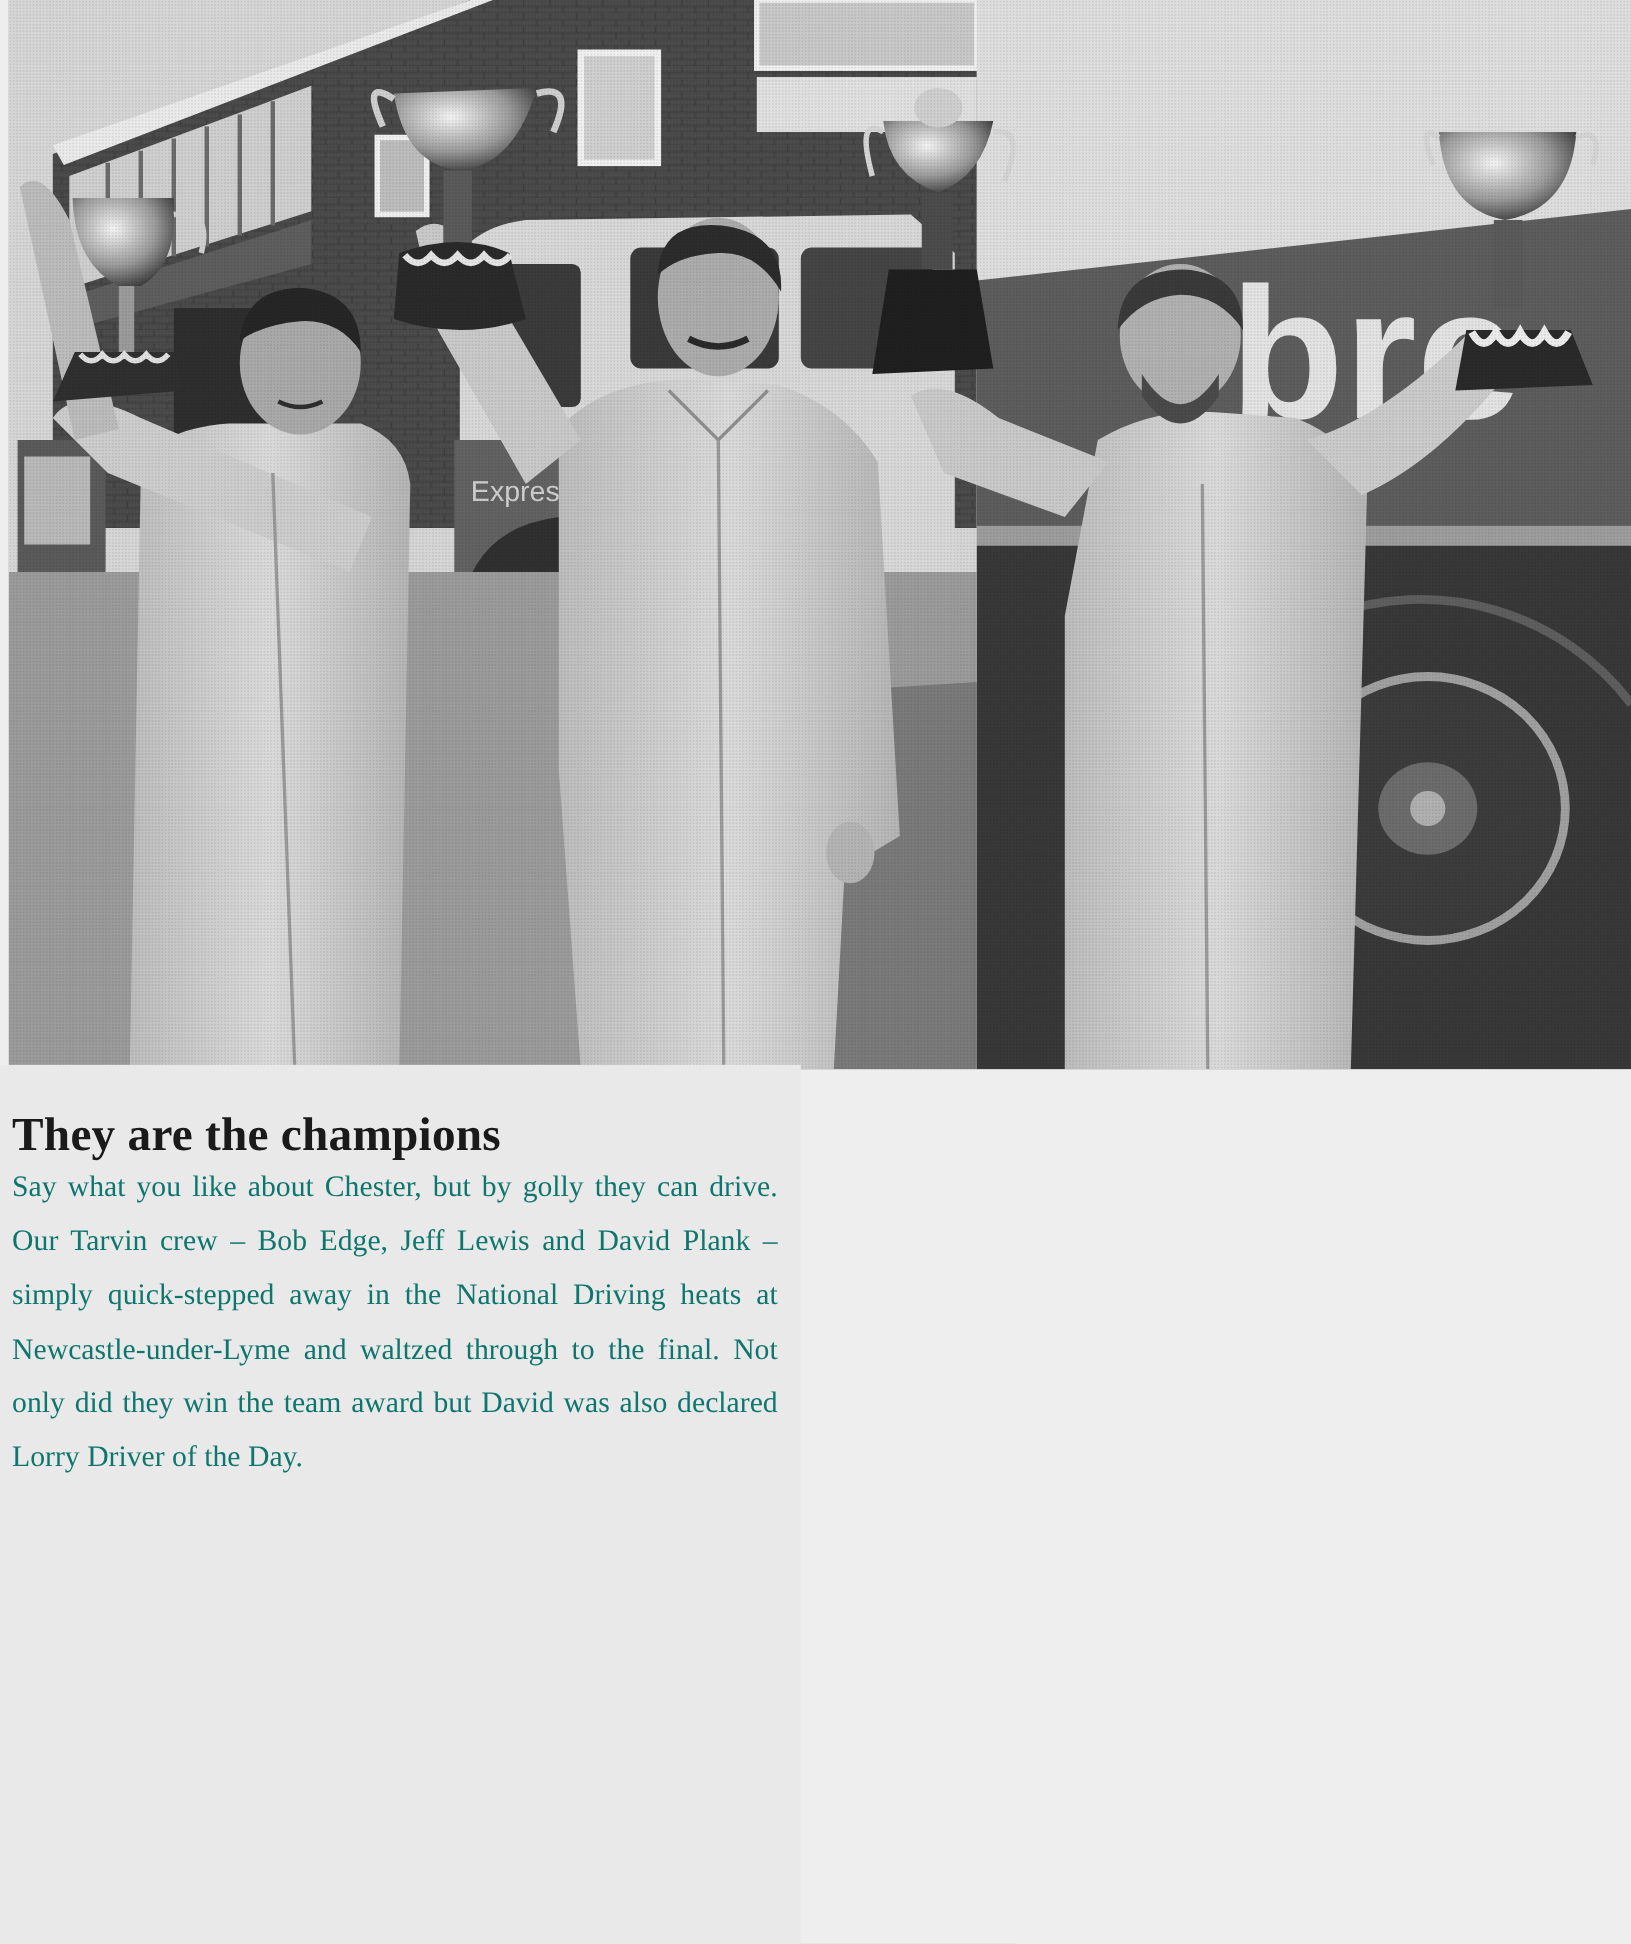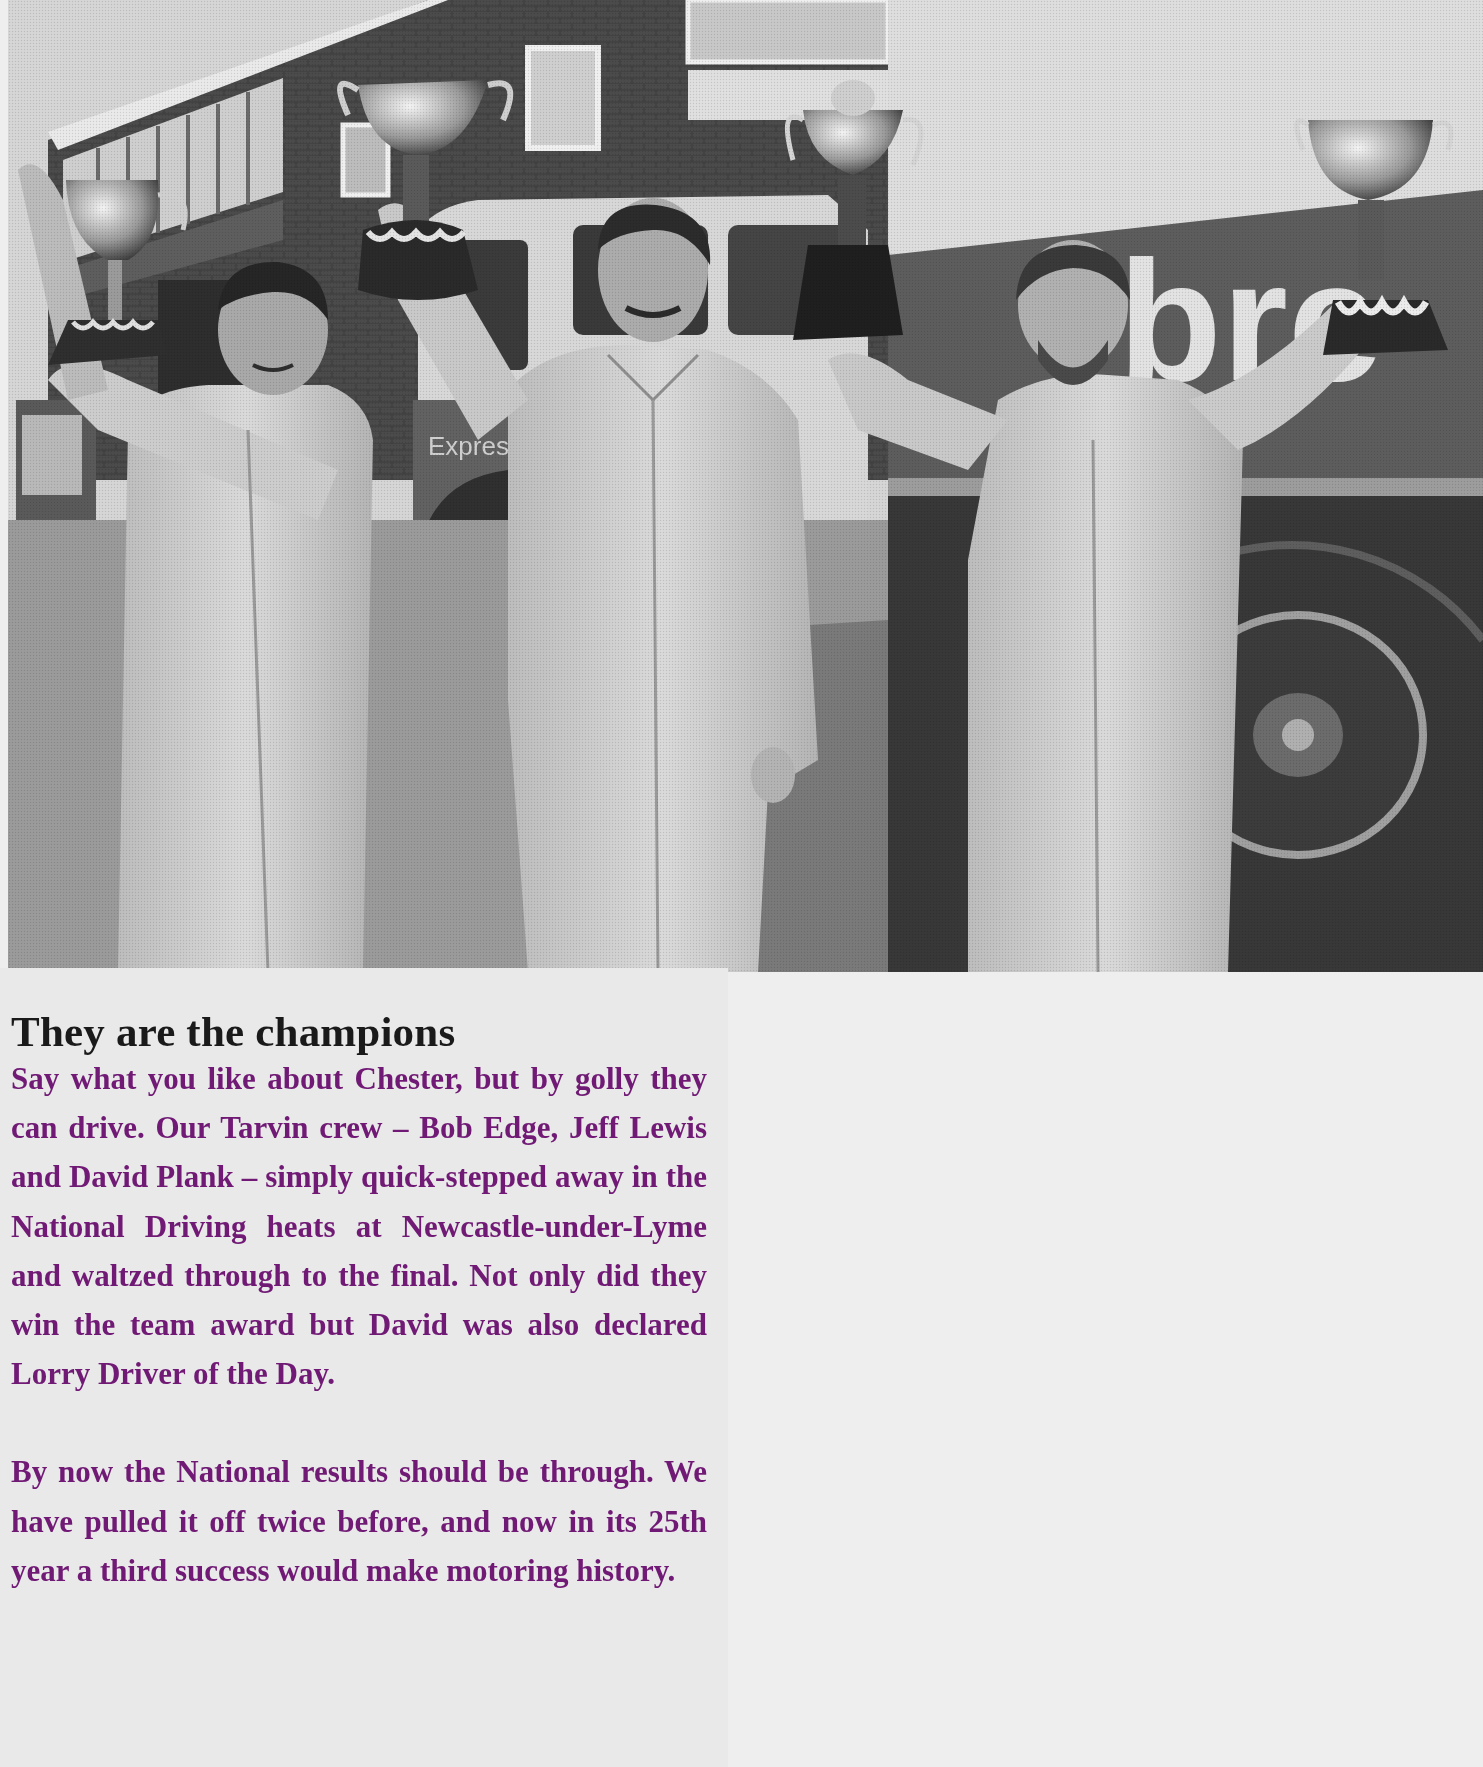--- a/index.html
+++ b/index.html
@@ -28,26 +28,25 @@
   .headline {
     margin: 0;
     font-weight: bold;
     font-size: 43px;
     line-height: 44px;
     letter-spacing: 0.2px;
     color: #1a1a1a;
   }
   .para {
     margin: 0;
-    font-size: 31px;
+    font-size: 27px;
     line-height: 49.2px;
     text-align: justify;
     text-align-last: left;
-    color: #701a75;
-    font-weight: bold;
+    color: #0f766e;
   }
   .para + .para { margin-top: 49px; }
 </style>
 </head>
 <body>
 
 <div class="photo">
   <svg viewBox="0 0 1475 972" xmlns="http://www.w3.org/2000/svg">
     <defs>
       <pattern id="brick" width="24" height="12" patternUnits="userSpaceOnUse">
@@ -184,14 +183,13 @@
 
     <rect x="0" y="0" width="1475" height="972" fill="url(#halftone)"></rect>
   </svg>
 </div>
 
 <div class="paper-column"></div>
 
 <div class="article">
   <h2 class="headline">They are the champions</h2>
   <p class="para">Say what you like about Chester, but by golly they can drive. Our Tarvin crew – Bob Edge, Jeff Lewis and David Plank – simply quick-stepped away in the National Driving heats at Newcastle-under-Lyme and waltzed through to the final. Not only did they win the team award but David was also declared Lorry Driver of the Day.</p>
-  <p class="para">By now the National results should be through. We have pulled it off twice before, and now in its 25th year a third success would make motoring history.</p>
 </div>
 
 </body></html>

